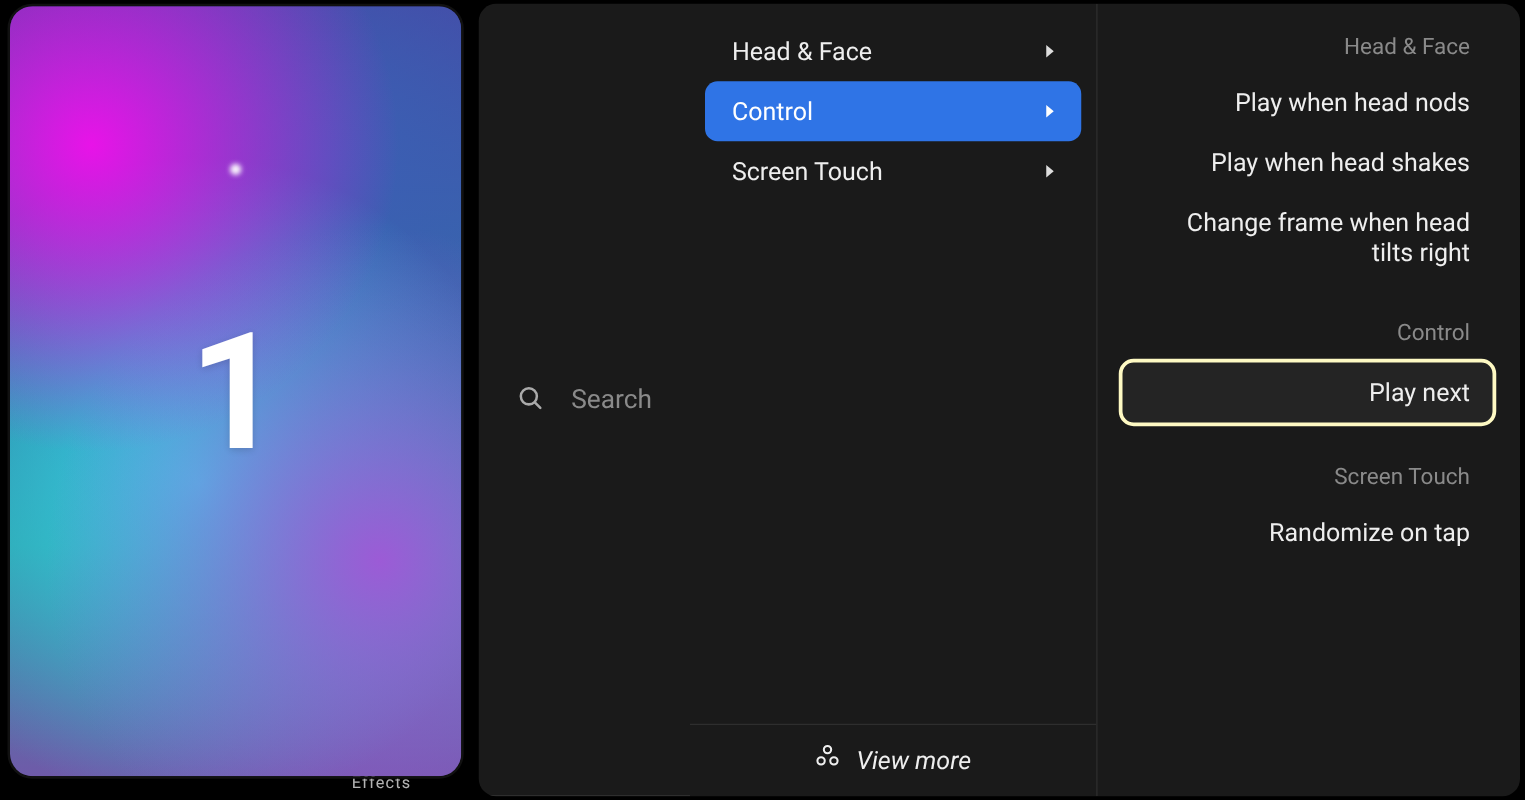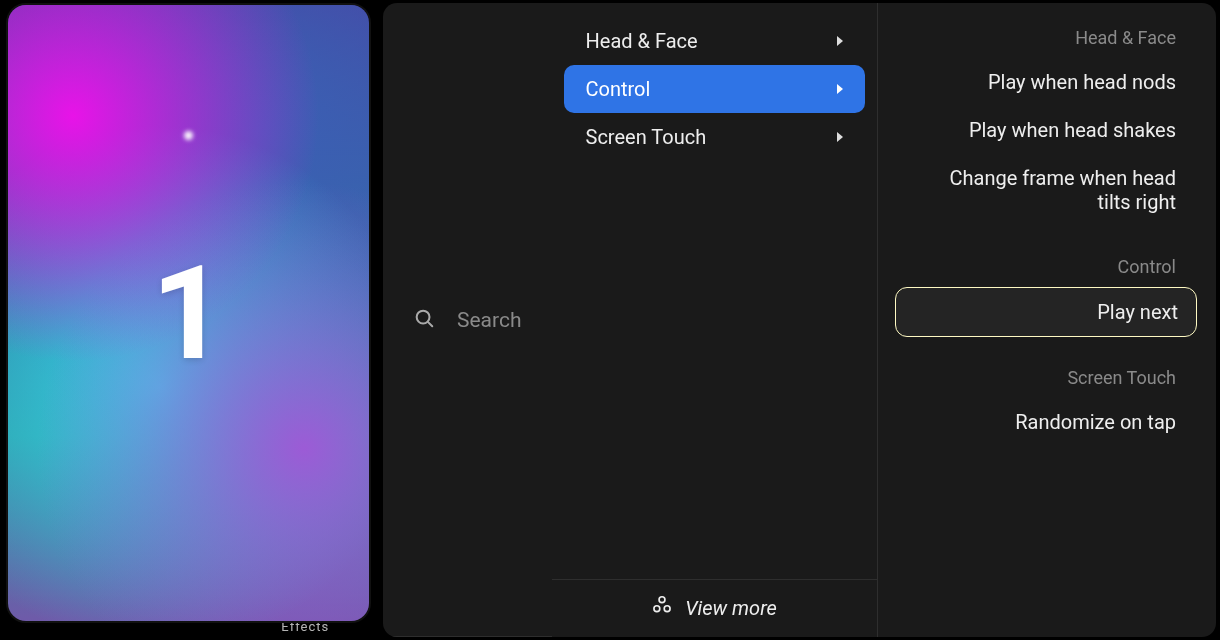--- a/index.html
+++ b/index.html
@@ -202,21 +202,21 @@
     .option-item {
       color: #eee;
       font-size: 20px;
       padding: 12px 18px;
       border-radius: 12px;
       cursor: pointer;
     }
 
     .option-item.highlighted {
       background: #242424;
-      border: 1px solid #fef9c3;
+      border: 3px solid #fef9c3;
       margin-left: -3px;
       margin-right: -3px;
     }
 
     .section-gap {
       height: 24px;
     }
   </style>
 </head>
 <body>

